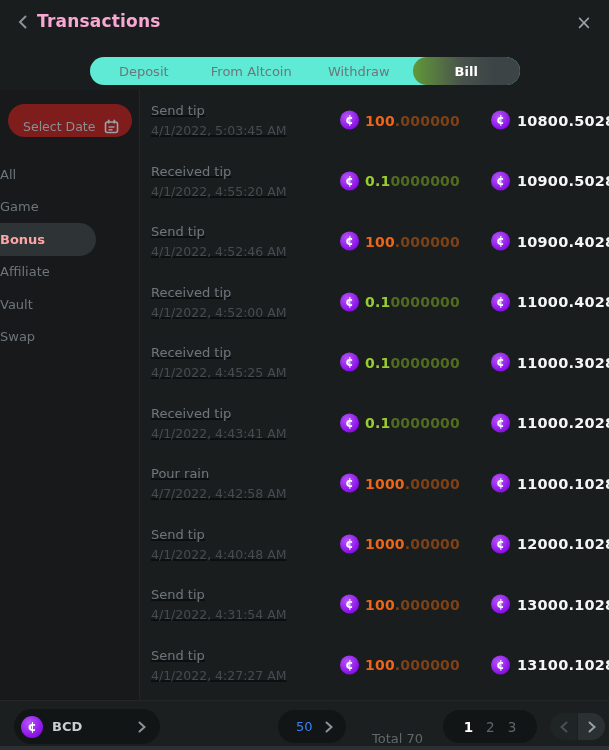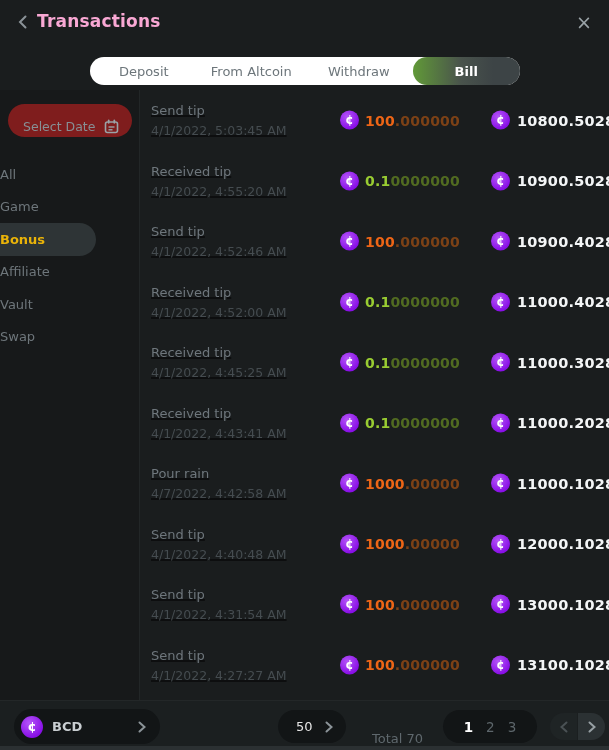--- a/index.html
+++ b/index.html
@@ -7,32 +7,32 @@
   body { font-family:"DejaVu Sans","Liberation Sans",sans-serif; }
   .modal{ position:relative; width:609px; height:750px; background:#1a1d1e; overflow:hidden; margin:0 auto; }
 
   
   .header{ position:relative; height:44px; }
   .back-btn{ position:absolute; left:10px; top:10px; width:24px; height:24px; display:flex; align-items:center; justify-content:center; color:#8b9398; cursor:pointer; }
   .title{ position:absolute; left:37px; top:11px; font-size:17px; font-weight:bold; color:#f9a8d4; letter-spacing:.2px; }
   .close-btn{ position:absolute; right:12px; top:9px; width:26px; height:26px; display:flex; align-items:center; justify-content:center; color:#9aa3a7; font-size:19px; cursor:pointer; }
 
   
-  .tabbar{ position:absolute; left:90px; top:57px; width:430px; height:28px; background:#ffffff; border-radius:999px; display:flex; }
+  .tabbar{ position:absolute; left:90px; top:57px; width:430px; height:28px; background:#5eead4; border-radius:999px; display:flex; }
   .tab{ flex:1; display:flex; align-items:center; justify-content:center; font-size:13px; color:#6d767b; border-radius:999px; cursor:pointer; white-space:nowrap; padding:0 10px; }
   .tab.active{ background:linear-gradient(90deg,#619938 0%,#49534c 45%,#3d4446 75%); color:#ffffff; font-weight:bold; }
 
   
   .body{ position:absolute; top:90px; left:0; right:0; bottom:50px; display:flex; }
   .sidebar{ width:140px; background:#17191a; border-right:1px solid #222627; position:relative; }
   .select-date{ margin:14px 0 0 8px; width:124px; height:33px; background:#7f1d1d; border-radius:17px; display:flex; align-items:center; justify-content:space-between; padding:12px 13px 0 15px; cursor:pointer; }
   .select-date span{ font-size:12.5px; color:#878f94; }
   .side-list{ margin-top:21px; }
   .side-item{ height:32.5px; display:flex; align-items:center; font-size:13px; color:#6e767b; cursor:pointer; }
-  .side-item.active{ background:#2e3436; border-radius:0 17px 17px 0; width:96px; color:#eab308; font-weight:bold; }
+  .side-item.active{ background:#2e3436; border-radius:0 17px 17px 0; width:96px; color:#fca5a5; font-weight:bold; }
 
   
   .list{ flex:1; position:relative; }
   .row{ position:relative; height:60.5px; }
   .row-left{ position:absolute; left:11px; top:50%; transform:translateY(-50%);text-decoration:underline; }
   .row-type{ font-size:13px; color:#6e767c; margin-bottom:5px; }
   .row-date{ font-size:12.5px; color:#454c50; }
   .row-amount{ position:absolute; left:200px; top:50%; transform:translateY(-50%); display:flex; align-items:center; }
   .row-balance{ position:absolute; left:351px; top:50%; transform:translateY(-50%); display:flex; align-items:center; }
   .coin{ width:19px; height:19px; border-radius:50%; background:radial-gradient(circle at 38% 32%, #b455f7, #880ee6 72%); color:#fff; font-weight:bold; font-size:12px; line-height:19px; text-align:center; flex:none; }
@@ -41,21 +41,21 @@
   .row.in  .amt-main{ color:#99cc32; } .row.in  .amt-frac{ color:#516b21; }
   .bal{ margin-left:7px; font-size:14.5px; font-weight:bold; color:#f4f6f7; letter-spacing:.2px; }
 
   
   .footer{ position:absolute; left:0; right:0; bottom:0; height:50px; background:#1b1f20; border-top:1px solid #232728; }
   .pill{ background:#121516; border-radius:999px; display:flex; align-items:center; }
   .currency{ position:absolute; left:14px; top:8px; width:146px; height:35px; padding:0 14px 0 7px; justify-content:flex-start; cursor:pointer; }
   .currency .coin{ width:22px; height:22px; font-size:13px; line-height:22px; }
   .currency-label{ margin-left:9px; font-size:13px; font-weight:bold; color:#c9ced1; flex:1; }
   .pagesize{ position:absolute; left:278px; top:9px; width:68px; height:33px; padding:0 13px 0 18px; justify-content:space-between; cursor:pointer; }
-  .pagesize-value{ font-size:13px; color:#e5e5e5; }
+  .pagesize-value{ font-size:13px; color:#3b82f6; }
   .total{ position:absolute; left:372px; top:12px; height:50px; display:flex; align-items:center; font-size:13px; color:#5f686d; }
   .pages{ position:absolute; left:443px; top:9px; width:94px; height:33px; justify-content:center; gap:13px; }
   .page-num{ font-size:13.5px; color:#5d666b; cursor:pointer; }
   .page-num.active{ color:#ffffff; font-weight:bold; }
   .nav{ position:absolute; right:4px; top:12px; display:flex; }
   .nav-btn{ width:27px; height:27px; display:flex; align-items:center; justify-content:center; cursor:pointer; }
   .nav-prev{ background:#1f2425; border-radius:14px 0 0 14px; margin-right:1px; color:#4a5154; }
   .nav-next{ background:#2b3133; border-radius:0 14px 14px 0; color:#97a0a4; }
   .bottom-strip{ position:absolute; left:0; right:0; bottom:0; height:4px; background:#2b3032; }
   .chev{ display:block; }

